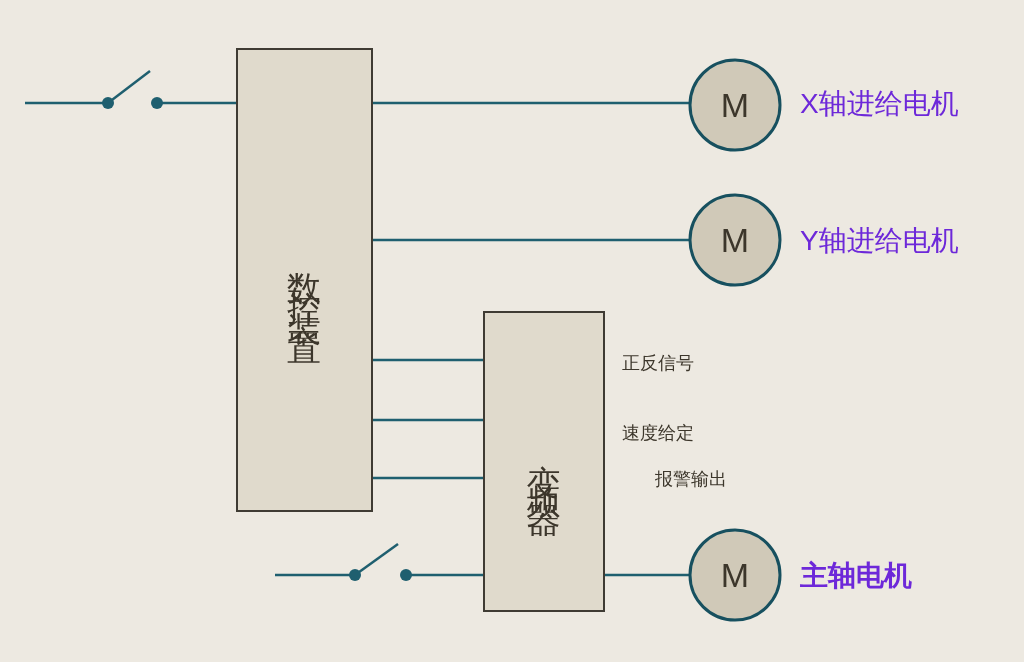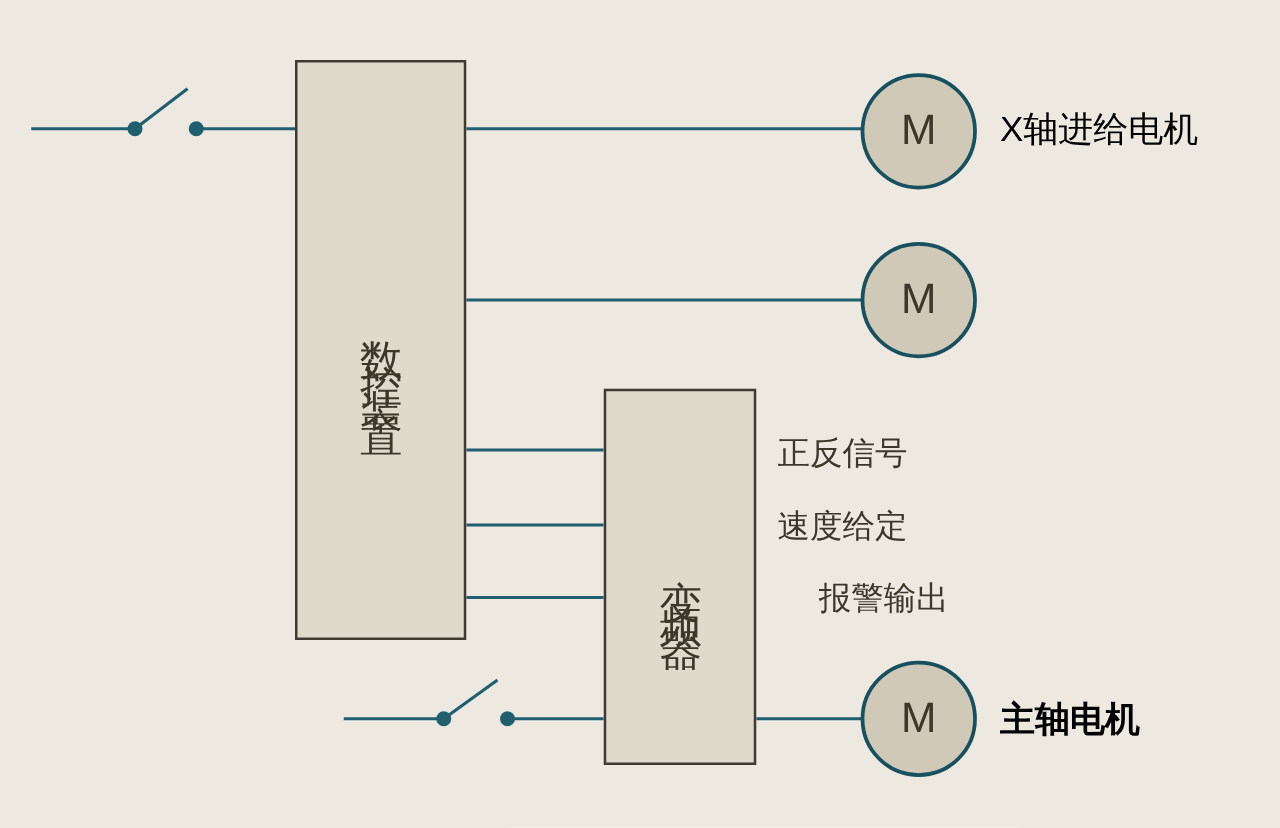--- a/index.html
+++ b/index.html
@@ -50,36 +50,36 @@
     font-size: 34px;
     letter-spacing: 20px;
     color: #3C362B;
     line-height: 1;
     
     margin-top: 10px;
   }
   .motor-label {
     position: absolute;
     font-size: 28px;
-    color: #000000;
+    color: #6d28d9;
     white-space: nowrap;
     transform: translateY(-50%);
   }
   .motor-m {
     position: absolute;
     width: 90px;
     text-align: center;
     font-size: 34px;
     color: #3C362B;
     transform: translateY(-50%);
   }
   .signal-label {
     position: absolute;
     left: 622px;
-    font-size: 26px;
+    font-size: 18px;
     color: #3C362B;
     white-space: nowrap;
     transform: translateY(-50%);
   }
 </style>
 </head>
 <body>
 
 <div class="stage">
 
@@ -123,19 +123,20 @@
 
   <div class="block-box box-inverter">
     <span class="vertical-label">变频器</span>
   </div>
 
   <div class="motor-m" style="left:690px; top:105px;">M</div>
   <div class="motor-m" style="left:690px; top:240px;">M</div>
   <div class="motor-m" style="left:690px; top:575px;">M</div>
 
   <div class="motor-label" style="left:800px; top:104px;">X轴进给电机</div>
+  <div class="motor-label" style="left:800px; top:241px;">Y轴进给电机</div>
   <div class="motor-label" style="left:800px; top:576px;font-weight:bold;">主轴电机</div>
 
   <div class="signal-label" style="top:363px;">正反信号</div>
-  <div class="signal-label" style="top:421px;">速度给定</div>
+  <div class="signal-label" style="top:433px;">速度给定</div>
   <div class="signal-label" style="top:479px;margin-left:33px;">报警输出</div>
 
 </div>
 
 </body></html>

